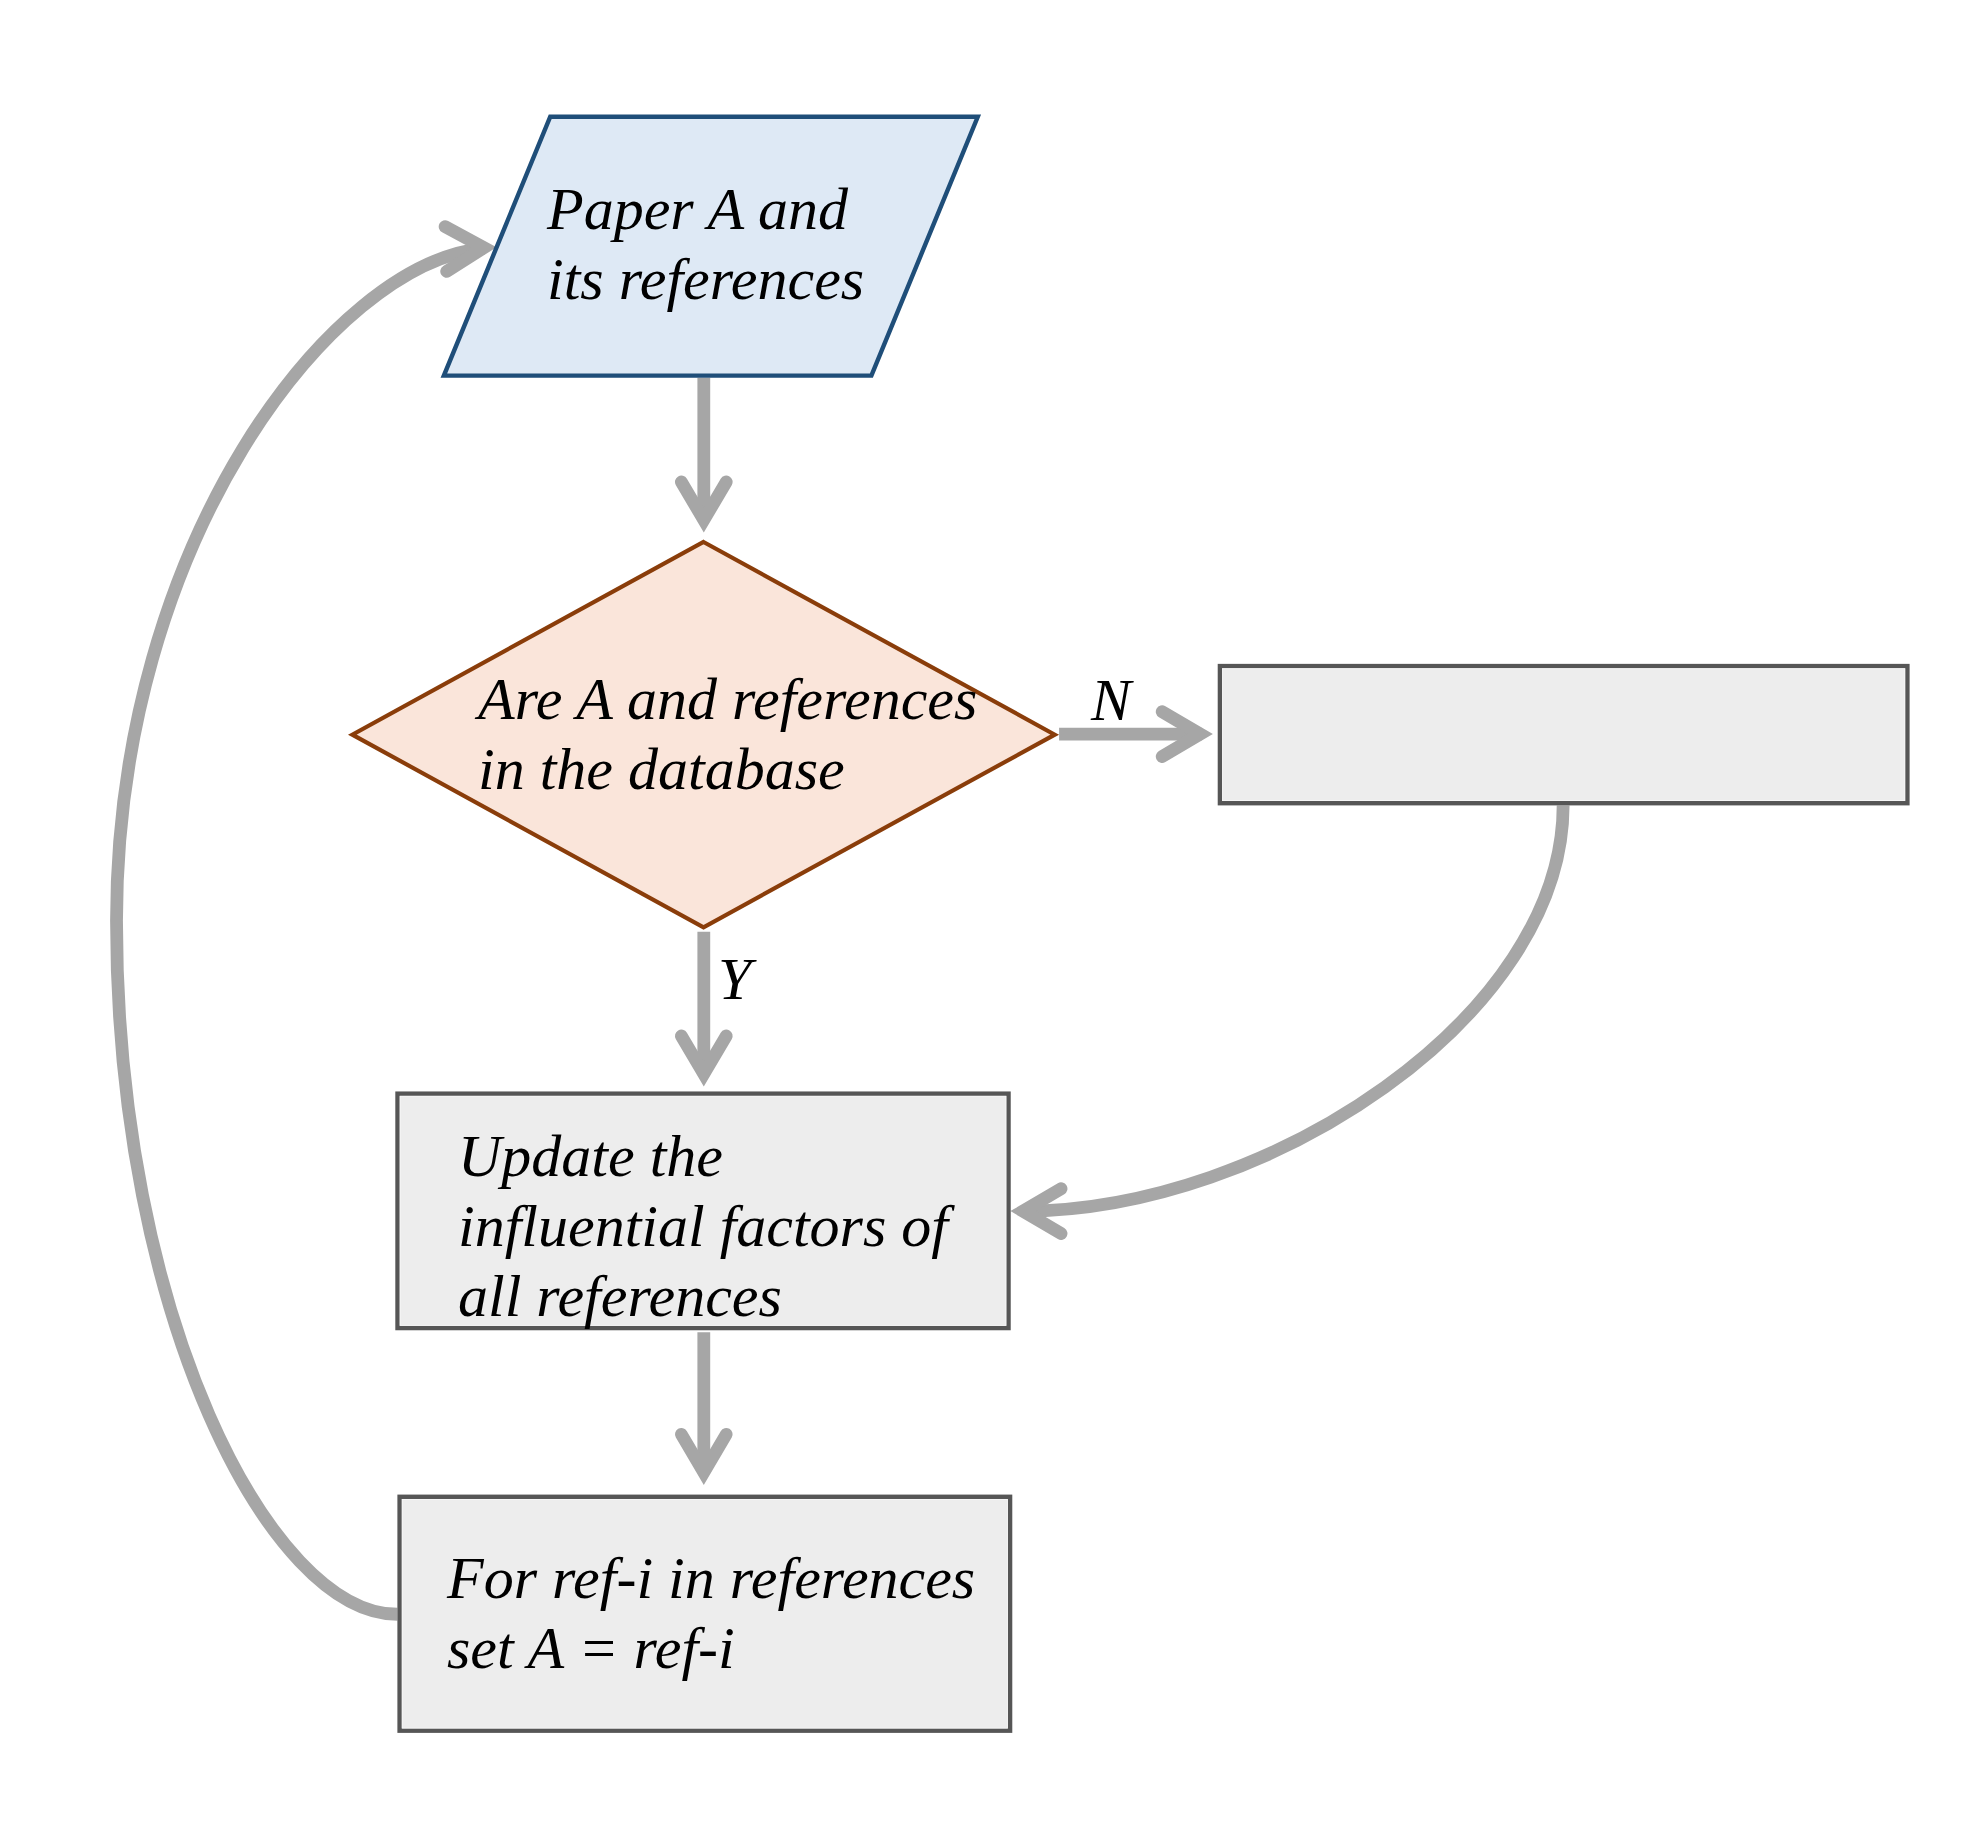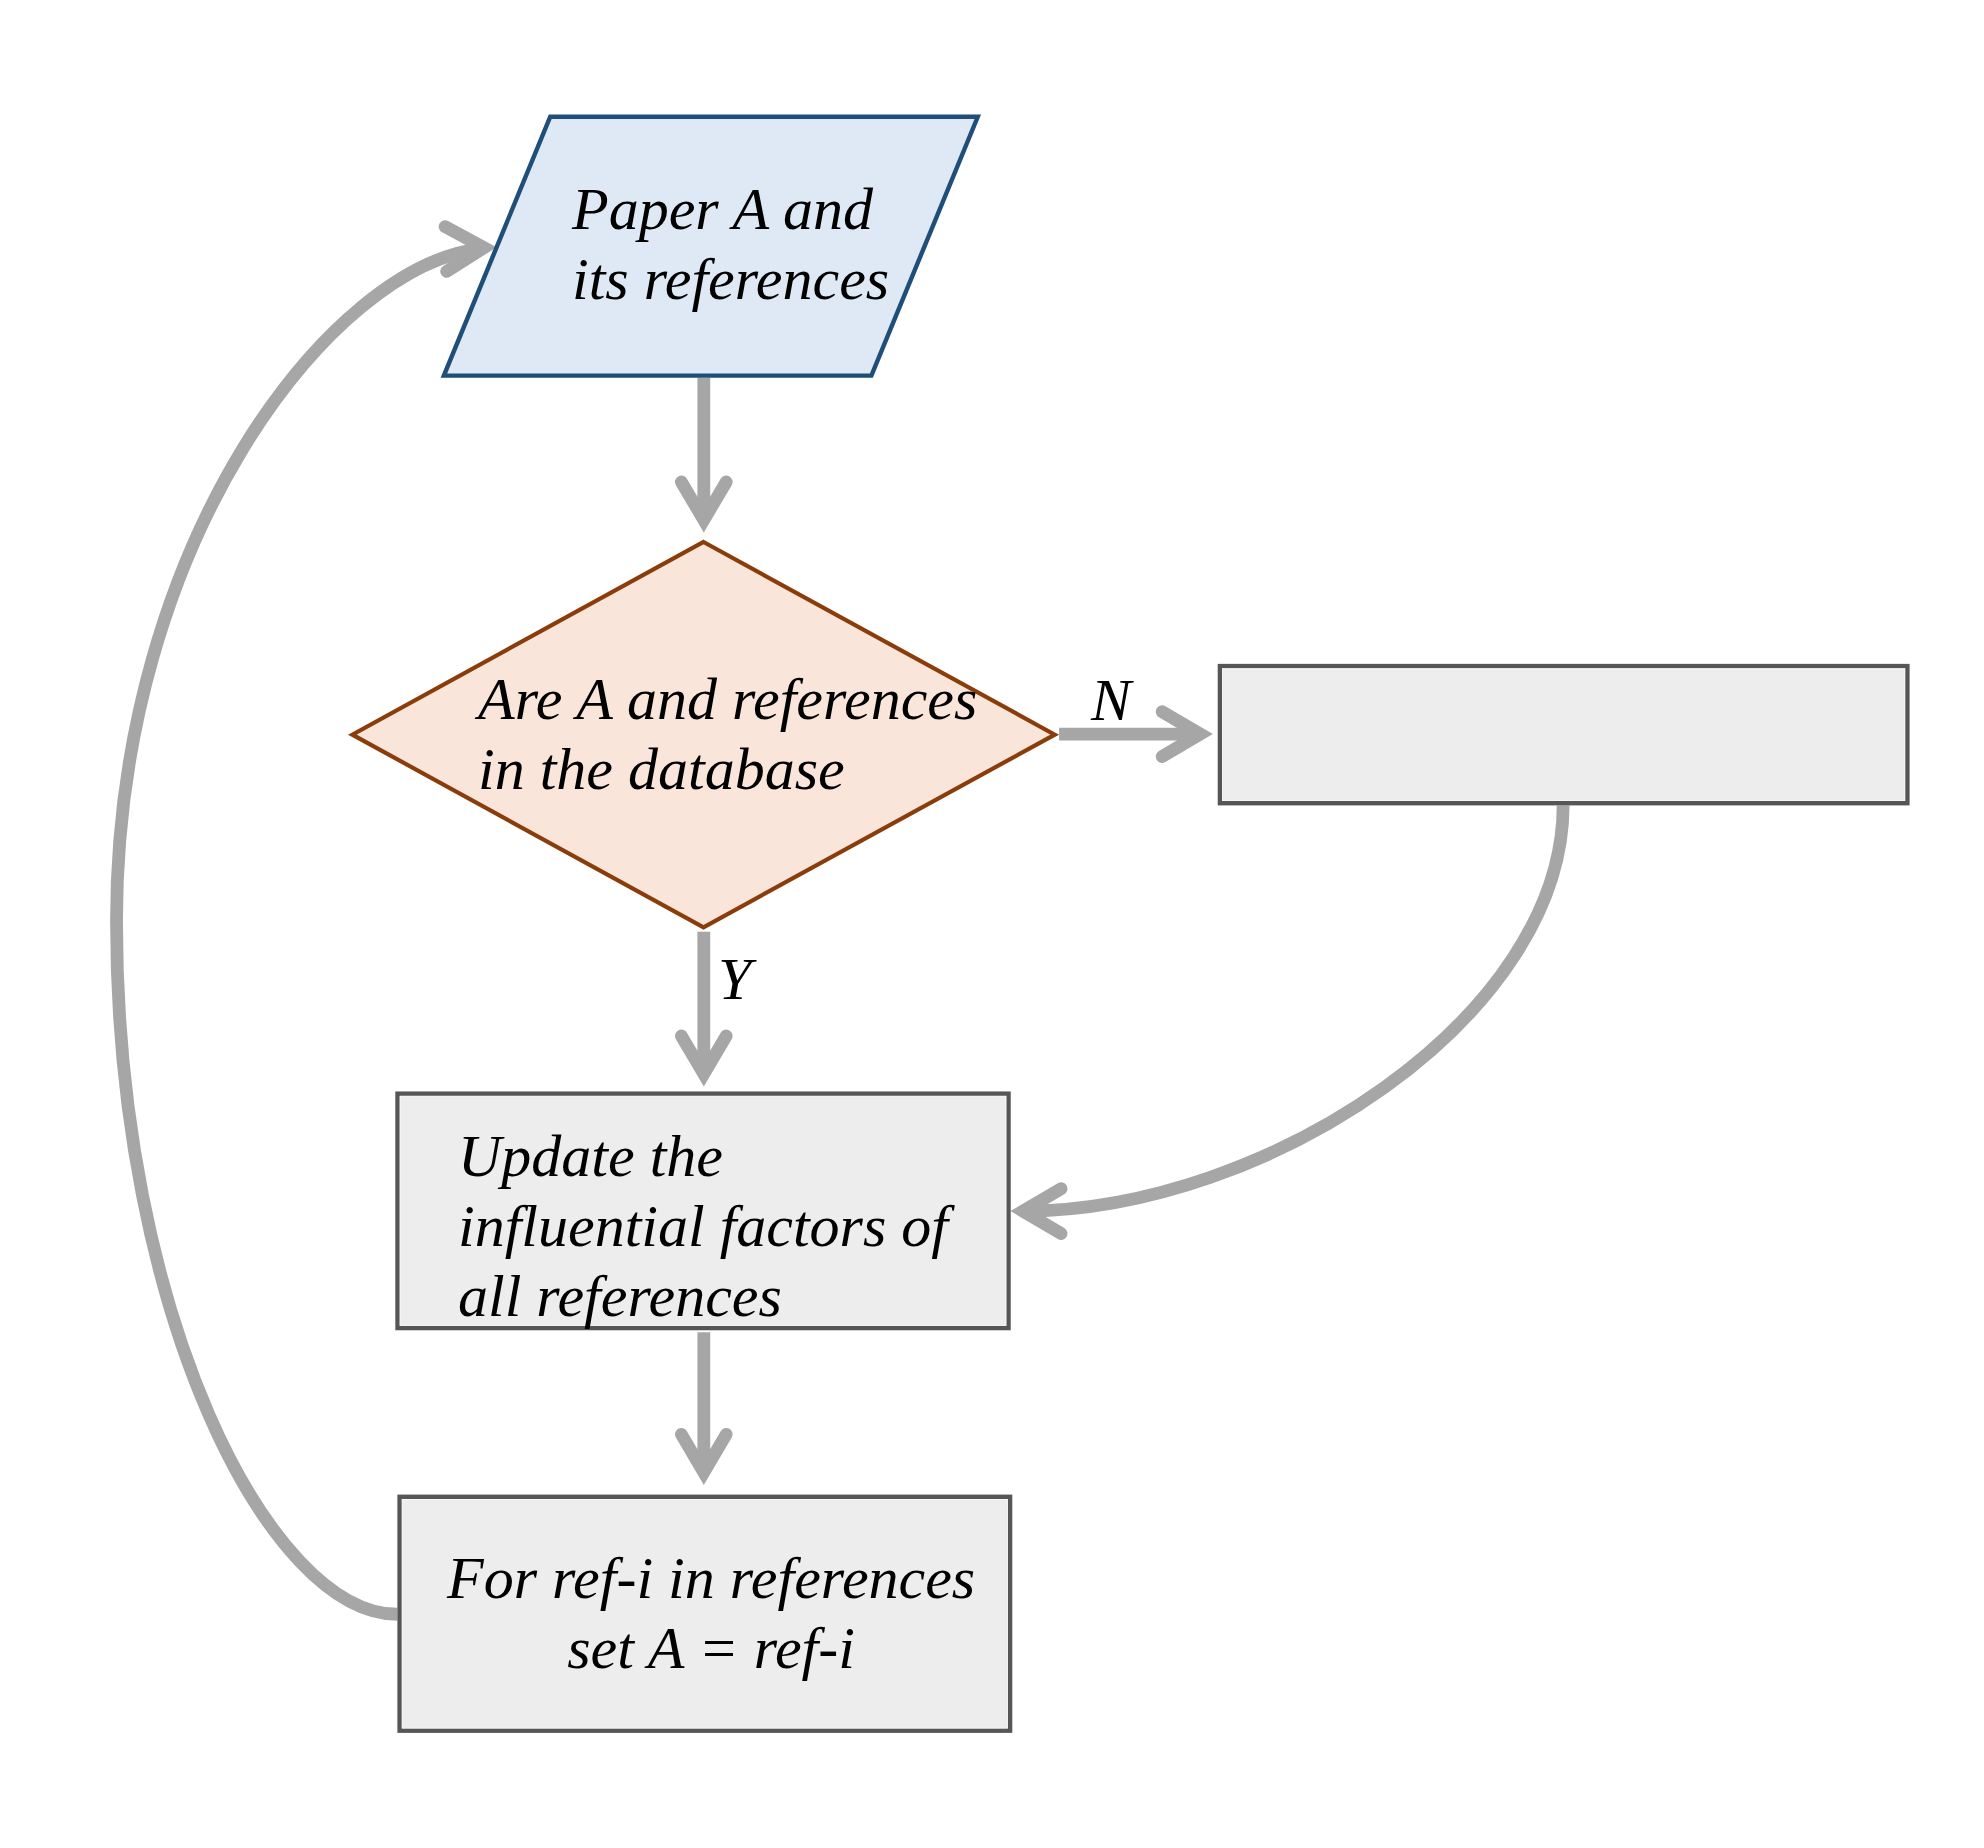--- a/index.html
+++ b/index.html
@@ -67,32 +67,32 @@
       <rect x="2350.2" y="1285.2" width="1311.6" height="253.6" fill="none" stroke="#F7F7F7" stroke-width="1.6"></rect>
 
       <rect x="764.2" y="2102.2" width="1174.6" height="450.6" fill="#EDEDED" stroke="#565656" stroke-width="8.5"></rect>
       <rect x="769.2" y="2107.2" width="1164.6" height="440.6" fill="none" stroke="#F7F7F7" stroke-width="1.6"></rect>
 
       <rect x="768.2" y="2877.2" width="1173.6" height="449.6" fill="#EDEDED" stroke="#565656" stroke-width="8.5"></rect>
       <rect x="773.2" y="2882.2" width="1163.6" height="439.6" fill="none" stroke="#F7F7F7" stroke-width="1.6"></rect>
     </g>
   </svg>
 
-  <div class="txt" style="left:547px; top:174px;margin-left:25px;"><span>Paper A and</span>
+  <div class="txt" style="left:547px; top:174px;"><span>Paper A and</span>
 <span>its references</span></div>
 
   <div class="txt" style="left:478px; top:664px;"><span>Are A and references</span>
 <span>in the database</span></div>
 
 
   <div class="txt" style="left:458px; top:1108px;margin-top:13px;"><span>Update the</span>
 <span>influential factors of</span>
 <span>all references</span></div>
 
-  <div class="txt" style="left:447px; top:1543px;text-align:center;"><span>For ref-i in references</span>
+  <div class="txt" style="left:447px; top:1543px;"><span>For ref-i in references</span>
 <span>set A = ref-i</span></div>
 
   <div class="edgelabel" style="left:1091px; top:670px;">N</div>
 
   <div class="edgelabel" style="left:718px; top:949px;">Y</div>
 
 </div>
 
 
 </body></html>

